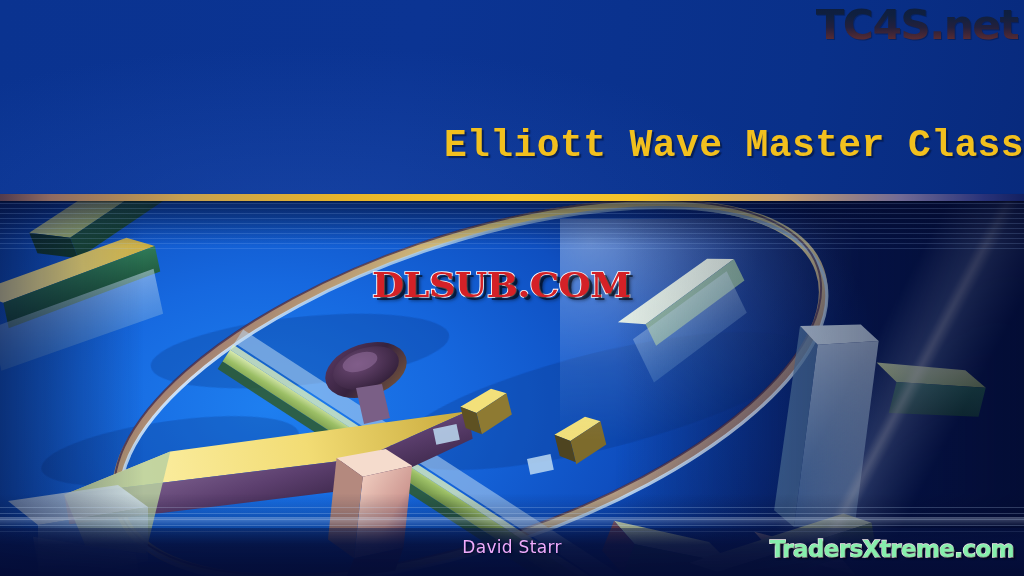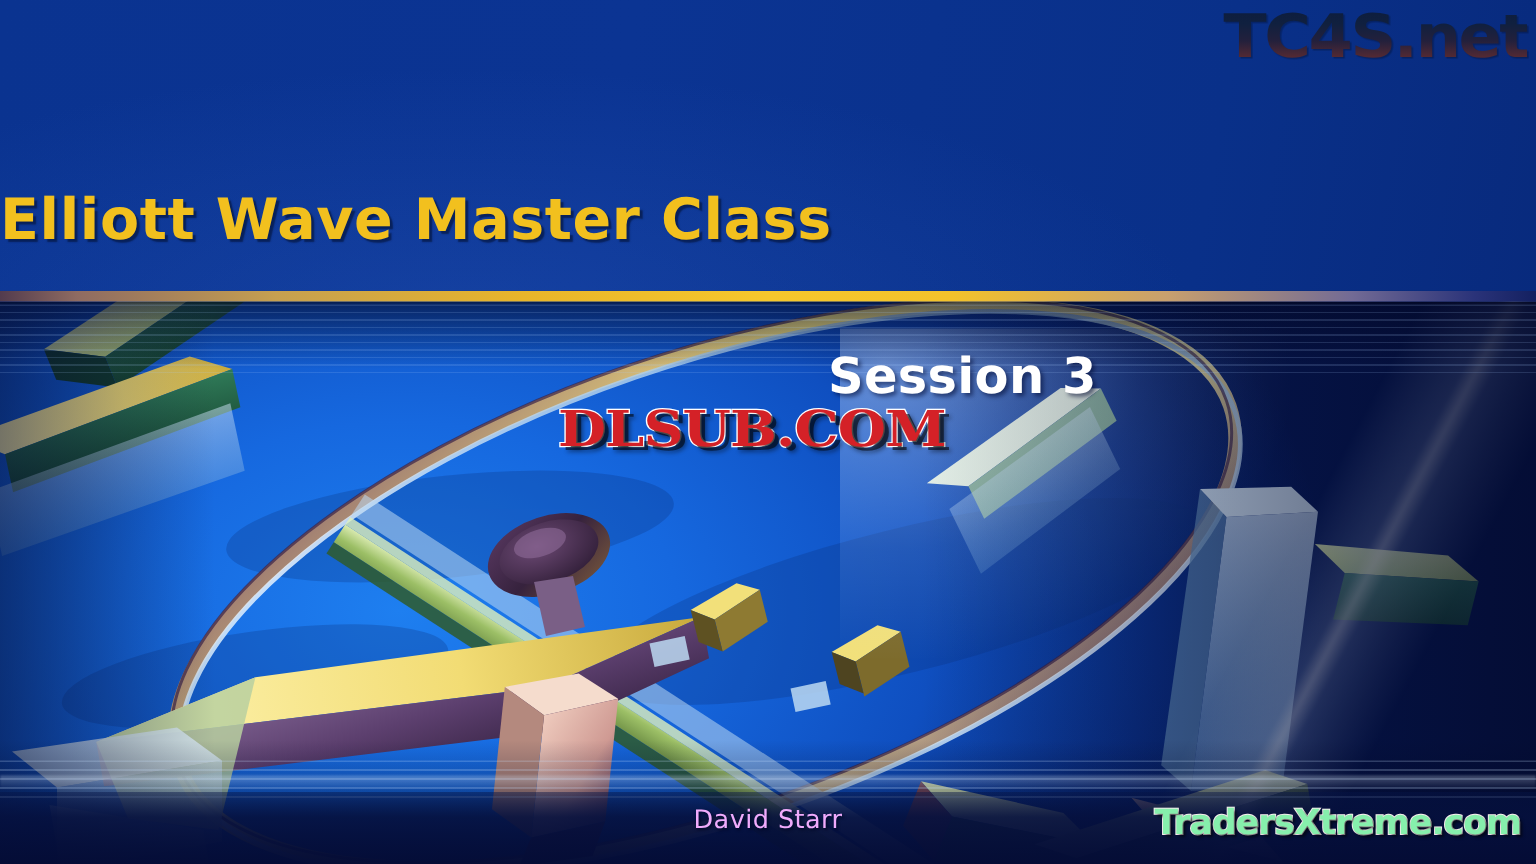--- a/index.html
+++ b/index.html
@@ -51,26 +51,27 @@
     text-shadow: none;
     filter: drop-shadow(1px 1px 0 rgba(0,0,0,0.25));
   }
 
   
   #title {
     position: absolute;
     left: 0;
     top: 124px;
     width: 1024px;
-    text-align: left;
+    text-align: right;
     font-size: 38px;
     font-weight: bold;
     color: #f2c01e;
     letter-spacing: 0.4px;
     text-shadow: 2px 2px 1px rgba(6,24,70,0.75);
+    font-family: Liberation Mono, monospace;
   }
 
   
   #divider {
     position: absolute;
     left: 0;
     top: 194px;
     width: 1024px;
     height: 7px;
     background: linear-gradient(90deg,
@@ -418,18 +419,17 @@
     <div id="glow"></div>
     <div id="graphic-vignette"></div>
 
     <div class="streaks" id="streaks-top"></div>
     <div class="streaks" id="streaks-mid"></div>
     <div class="streaks" id="streaks-low"></div>
   </div>
 
   <div id="bottom-band"></div>
 
-  <div id="session">Session 3</div>
   <div id="dlsub">DLSUB.COM</div>
   <div id="author">David Starr</div>
   <div id="tx-logo">TradersXtreme.com</div>
 
 </div>
 
 </body></html>

